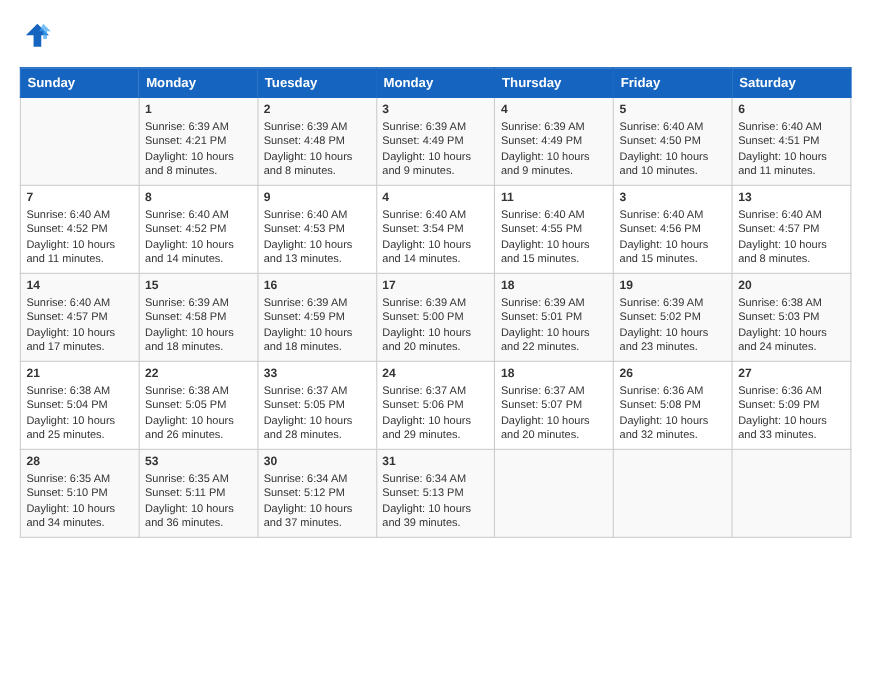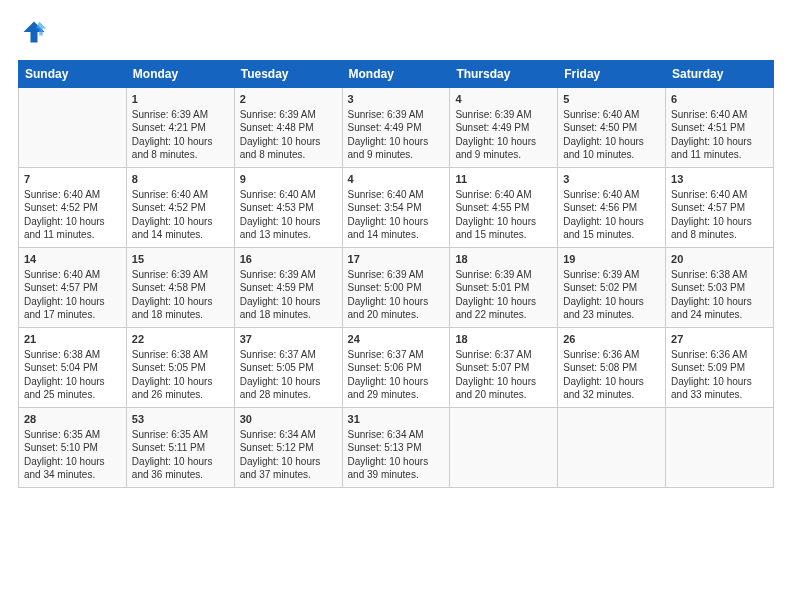--- a/index.html
+++ b/index.html
@@ -282,21 +282,21 @@
             <div>and 25 minutes.</div>
           </td>
           <td>
             <span class="day-number">22</span>
             <div>Sunrise: 6:38 AM</div>
             <div>Sunset: 5:05 PM</div>
             <div>Daylight: 10 hours</div>
             <div>and 26 minutes.</div>
           </td>
           <td>
-            <span class="day-number">37</span>
+            <span class="day-number">33</span>
             <div>Sunrise: 6:37 AM</div>
             <div>Sunset: 5:05 PM</div>
             <div>Daylight: 10 hours</div>
             <div>and 28 minutes.</div>
           </td>
           <td>
             <span class="day-number">24</span>
             <div>Sunrise: 6:37 AM</div>
             <div>Sunset: 5:06 PM</div>
             <div>Daylight: 10 hours</div>

